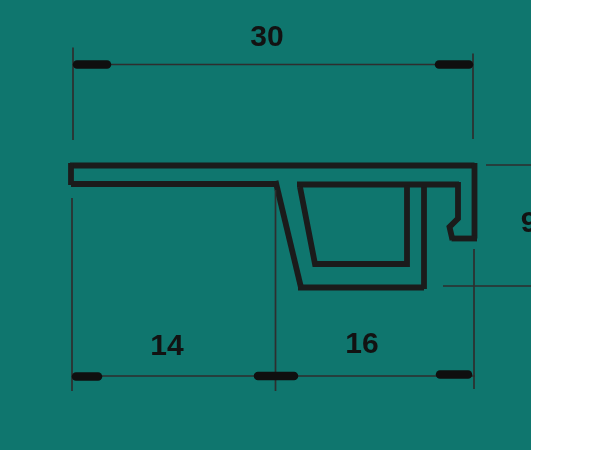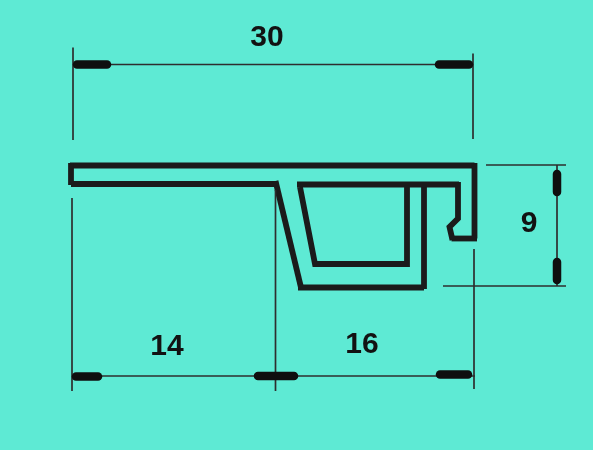--- a/index.html
+++ b/index.html
@@ -2,23 +2,23 @@
 <html><head>
 <meta charset="utf-8">
 <style>
   html, body {
     margin: 0;
     padding: 0;
     background: #ffffff;
   }
   #stage {
     position: relative;
-    width: 593px;
+    width: 531px;
     height: 450px;
-    background: #5eead4;
+    background: #0f766e;
     overflow: hidden;
     font-family: "Liberation Sans", sans-serif;
   }
   svg { display: block; }
   .dim-label {
     font-family: "Liberation Sans", "DejaVu Sans", sans-serif;
     font-weight: 700;
     font-size: 30px;
     fill: #121212;
   }

